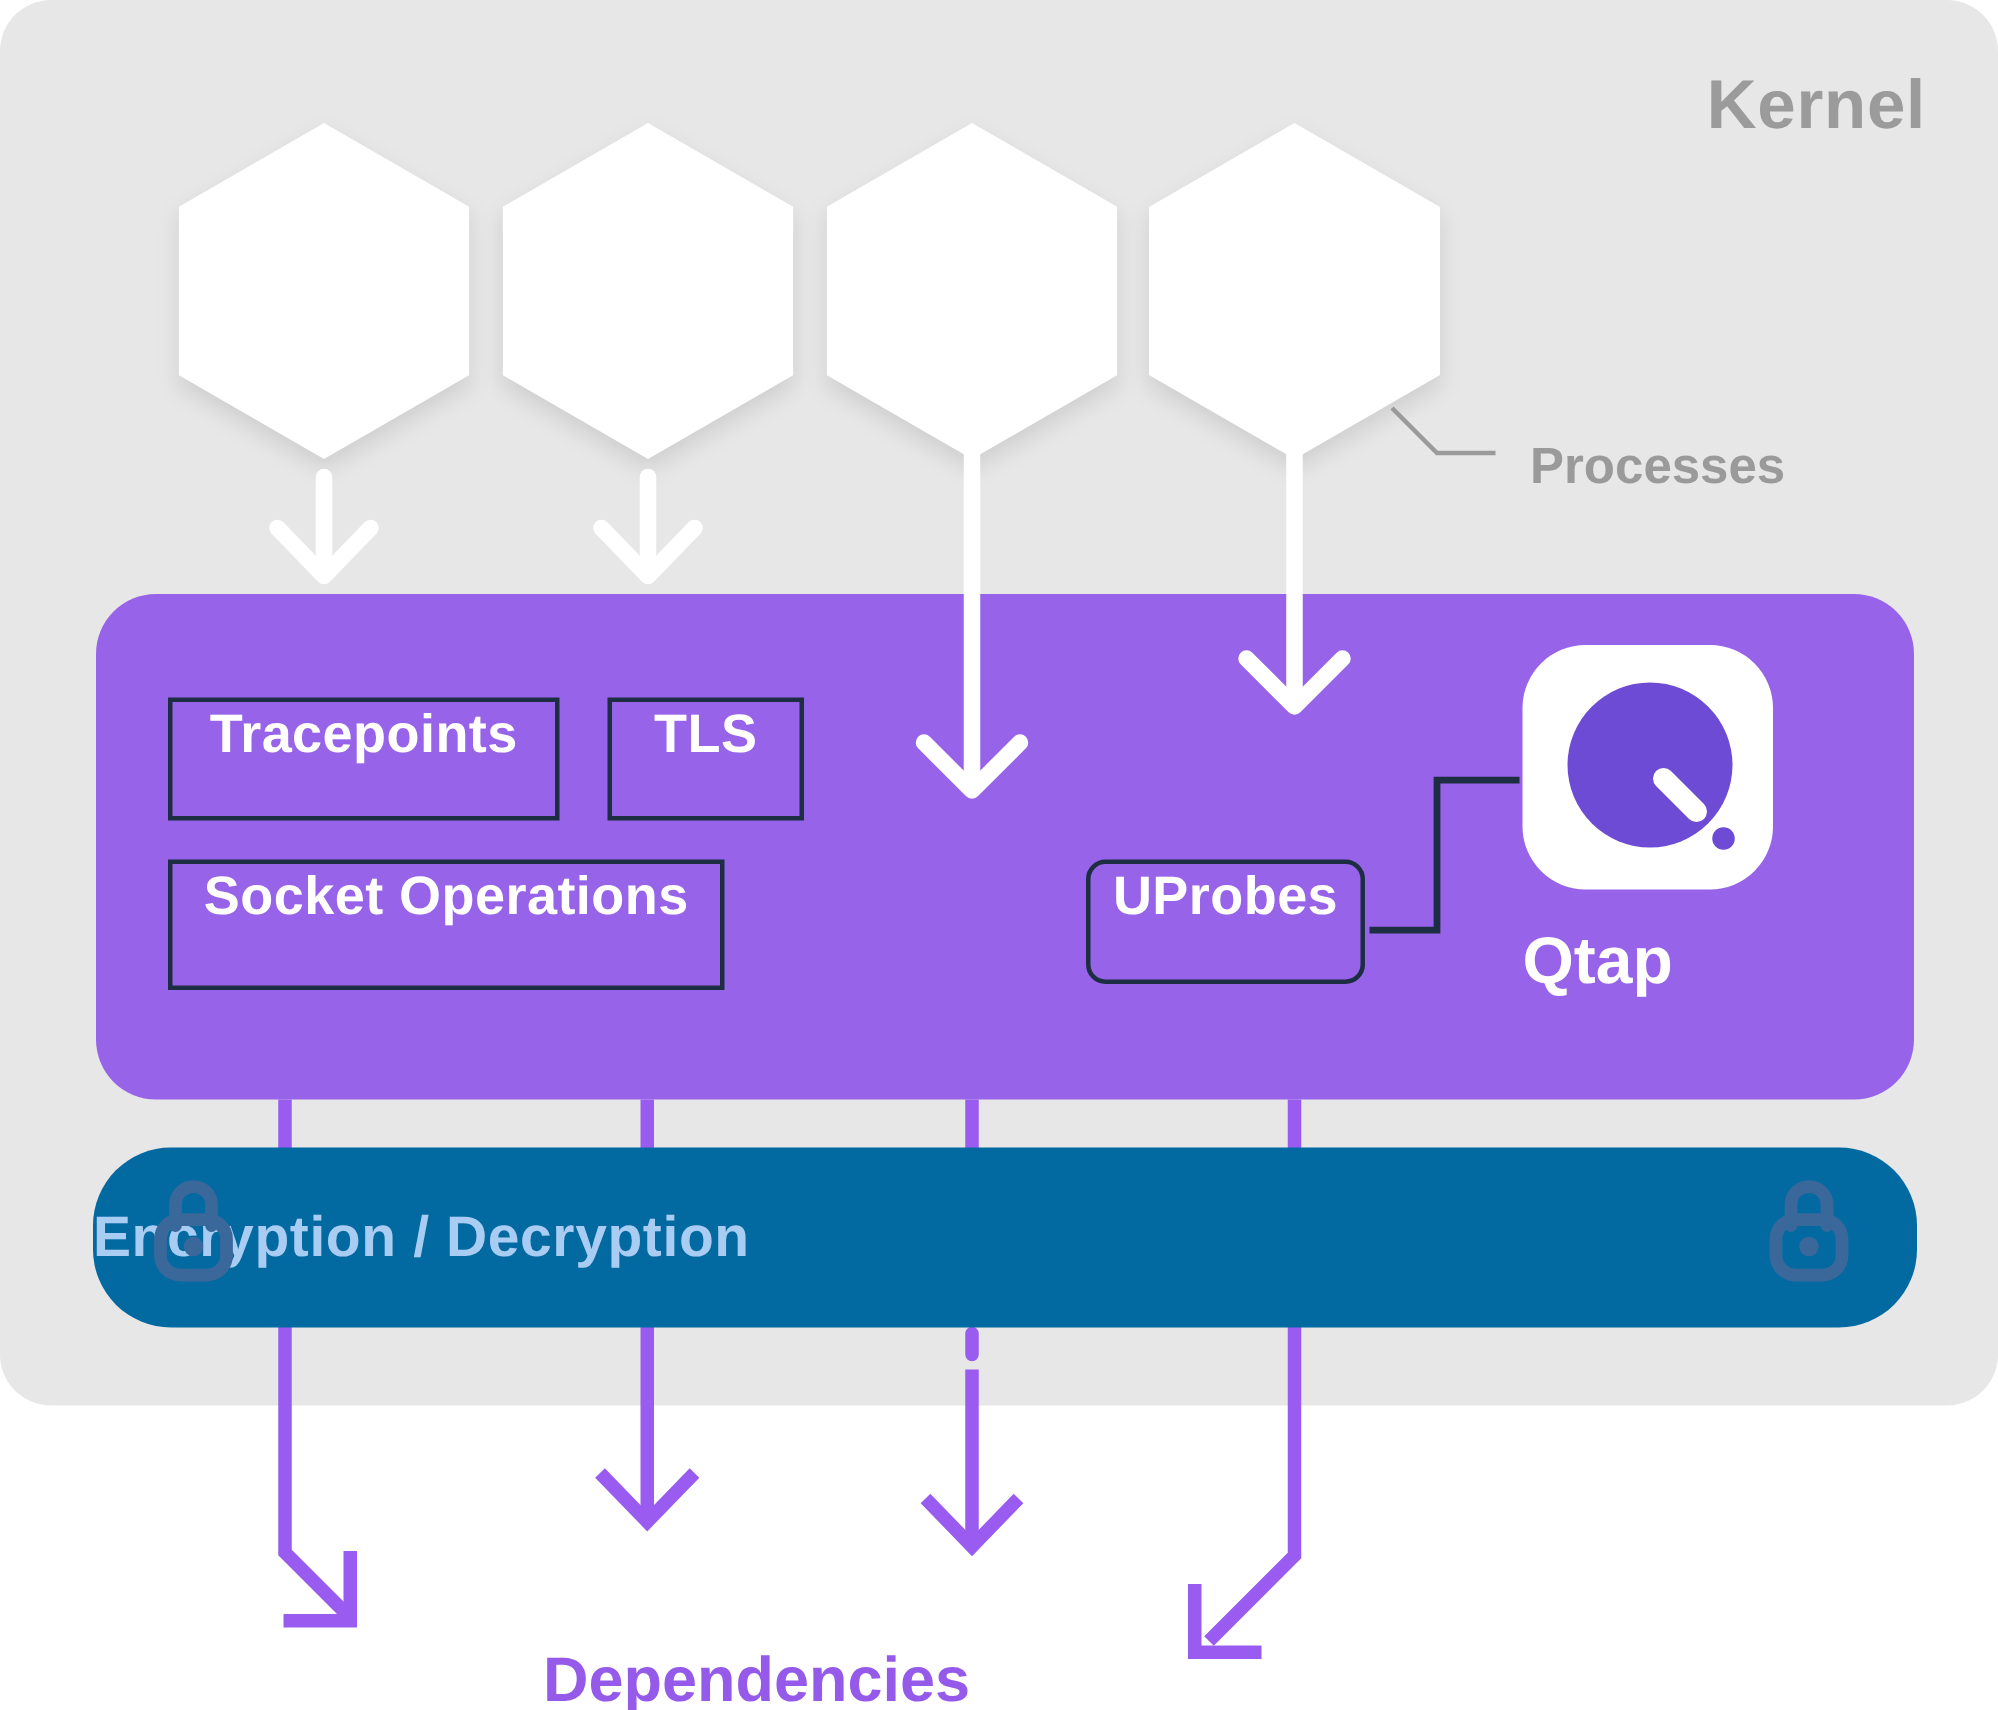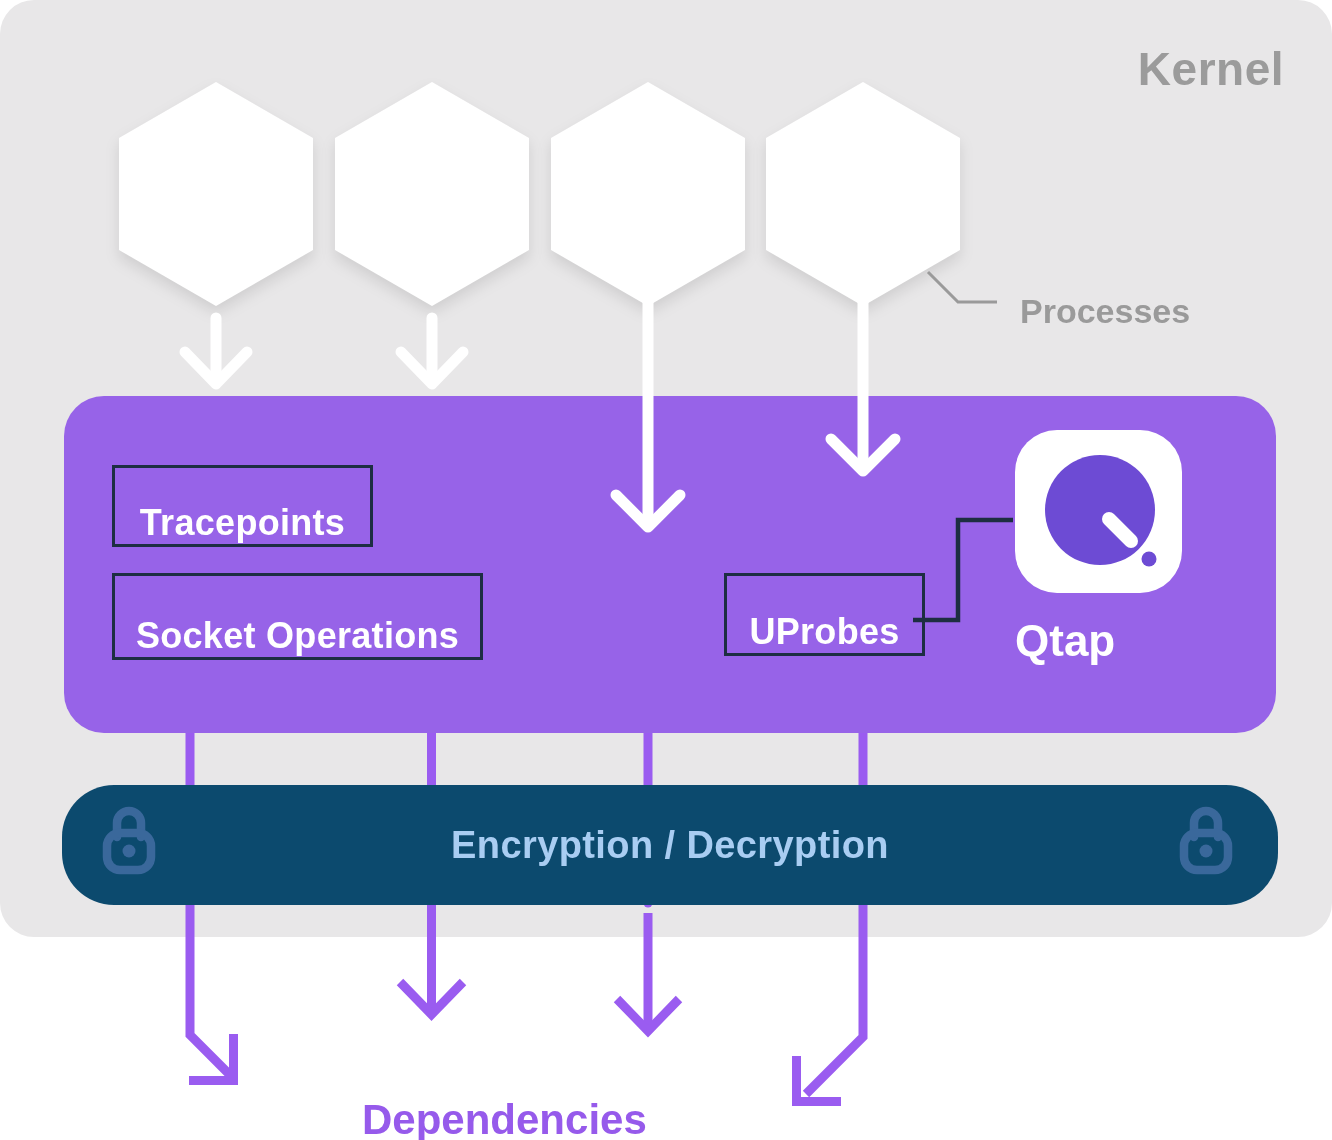--- a/index.html
+++ b/index.html
@@ -31,36 +31,36 @@
     position:absolute;left:1020px;top:292px;z-index:1;
     font-size:34px;font-weight:700;color:#9A9A9A;text-align:right;
   }
   
   .purple-box{
     position:absolute;left:64px;top:396px;width:1212px;height:337px;
     background:#9763E8;border-radius:40px;z-index:1;
   }
   .probe-box{
     position:absolute;border:3px solid #1D2E42;box-sizing:border-box;
-    display:flex;align-items:flex-end;justify-content:center;
+    display:flex;align-items:flex-start;justify-content:center;
     color:#ffffff;font-size:36px;font-weight:700;letter-spacing:0.3px;
   }
   .pb-tracepoints{left:48px;top:69px;width:261px;height:82px;}
   .pb-tls{left:341px;top:69px;width:131px;height:82px;}
   .pb-socket{left:48px;top:177px;width:371px;height:87px;}
   .pb-kprobes{left:445px;top:177px;width:188px;height:83px;}
-  .pb-uprobes{left:660px;top:177px;width:201px;height:83px;}
+  .pb-uprobes{left:660px;top:177px;width:186px;height:83px;border-radius:13px;}
   
   .lines-layer{position:absolute;left:0;top:0;z-index:2;}
   .navy-layer-above{z-index:4;}
   
   .navy-bar{
     position:absolute;left:62px;top:765px;width:1216px;height:120px;
-    background:#0c4a6e;border-radius:52px;z-index:3;
-    display:flex;align-items:center;justify-content:center;margin-top:20px;
+    background:#0369a1;border-radius:52px;z-index:3;
+    display:flex;align-items:center;
   }
   .encryption-label{
     font-size:38px;font-weight:700;color:#A9CDF2;letter-spacing:0.4px;
   }
   .lock{position:absolute;top:18px;width:56px;height:72px;}
   .lock-left{left:39px;}
   .lock-right{left:1116px;}
   
   .qtap-icon{
     position:absolute;left:1015px;top:430px;width:167px;height:163px;
@@ -95,20 +95,23 @@
     </div>
   <div class="hex-wrap hex4" style="left:766px;top:82px;">
       <div class="hex"></div>
     </div>
 
   <div class="processes-label">Processes</div>
 
   <div class="purple-box">
     <div class="probe-box pb-tracepoints">
         <span>Tracepoints</span>
+      </div>
+    <div class="probe-box pb-tls">
+        <span>TLS</span>
       </div>
     <div class="probe-box pb-socket">
         <span>Socket Operations</span>
       </div>
     <div class="probe-box pb-uprobes">
         <span>UProbes</span>
       </div>
   </div>
 
   <svg class="lines-layer" width="1332" height="1140" viewBox="0 0 1332 1140">

